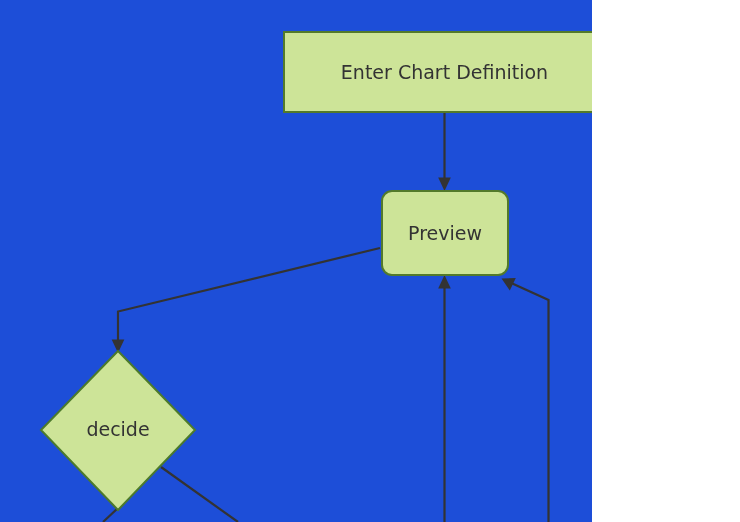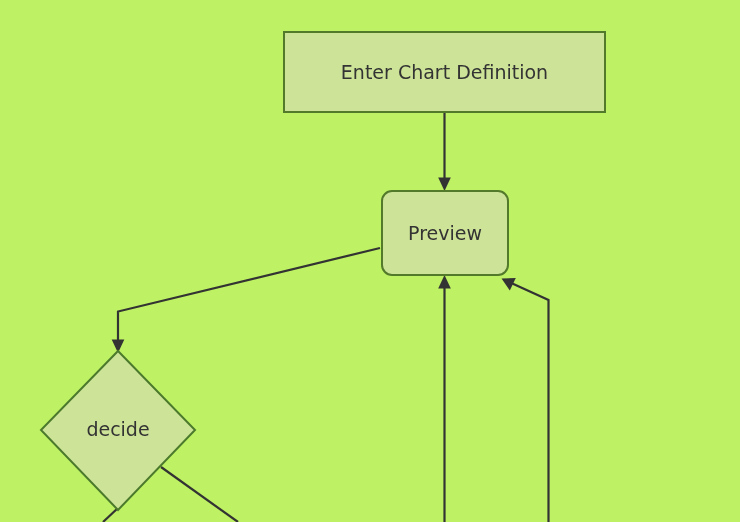--- a/index.html
+++ b/index.html
@@ -6,23 +6,23 @@
   html, body {
     margin: 0;
     padding: 0;
     background: #ffffff;
   }
   body {
     font-family: "DejaVu Sans", "Liberation Sans", sans-serif;
   }
   #canvas {
     position: relative;
-    width: 740px;
+    width: 592px;
     height: 522px;
-    background: #bef264;
+    background: #1d4ed8;
     overflow: hidden;
   }
   #canvas svg.layer {
     position: absolute;
     top: 0;
     left: 0;
     width: 740px;
     height: 522px;
   }
   .node-shape {

